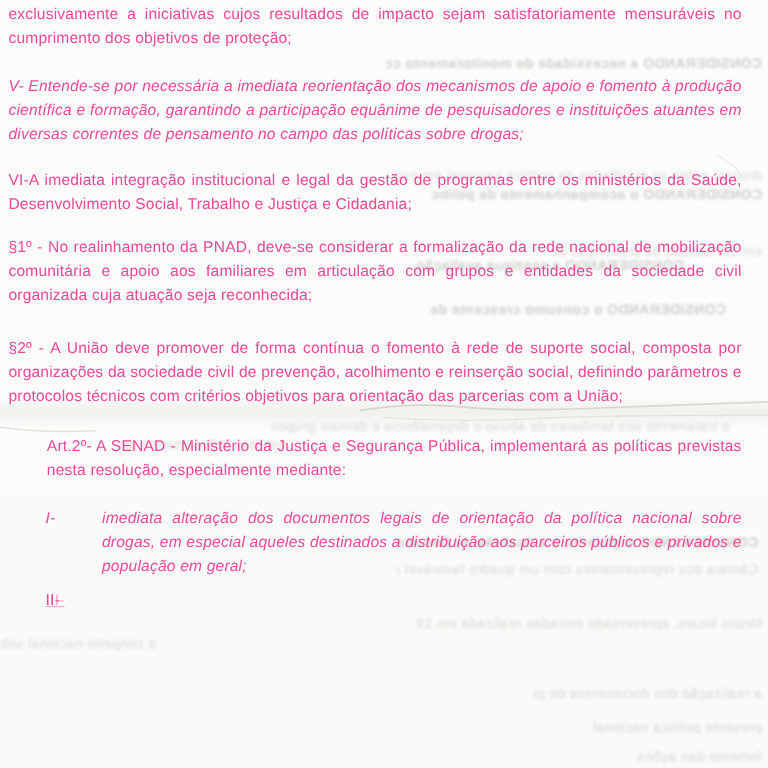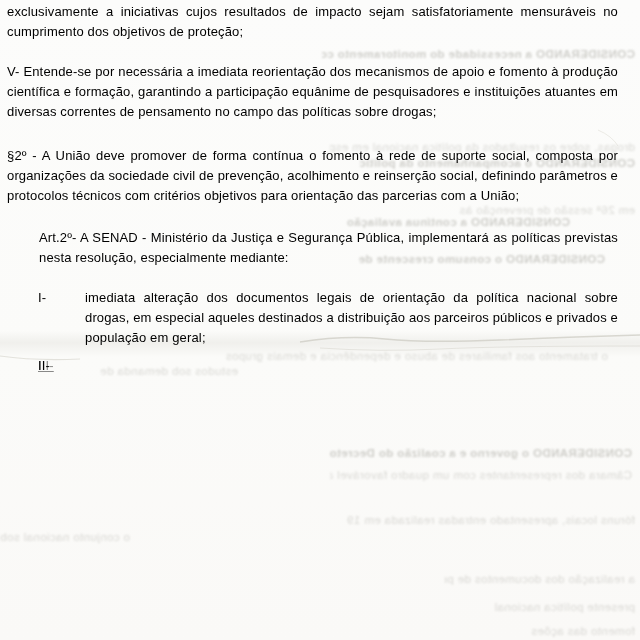--- a/index.html
+++ b/index.html
@@ -4,25 +4,25 @@
 <style>
   html, body { margin:0; padding:0; }
   body {
     width:640px; height:640px; overflow:hidden; position:relative;
     background:linear-gradient(180deg, #fcfcfb 0%, #fbfbf9 55%, #faf9f7 100%);
     font-family:"Liberation Sans", sans-serif;
   }
   .page {
     position:absolute; inset:0; box-sizing:border-box;
     padding:2px 22px 0 7px;
-    color:#000000; font-size:13px; line-height:20px; letter-spacing:0.15px;
+    color:#ec4899; font-size:13px; line-height:20px; letter-spacing:0.15px;
     z-index:2;
   }
   .para { text-align:justify; margin:0; }
-  .mt20 { margin-top:20px; } .mt18 { margin-top:18px; }
+  .mt20 { margin-top:20px;font-style:italic; } .mt18 { margin-top:18px; }
   .mt24 { margin-top:24px; } .mt16 { margin-top:16px; }
   .mt22 { margin-top:22px;margin-left:32px; } .mt8  { margin-top:8px; }
   .mt2  { margin-top:2px; }
   .list-item { position:relative; padding-left:78px; text-align:justify; }
   .list-item .label { position:absolute; left:31px; top:0; }
   .faint-label { opacity:0.45;text-decoration:underline; }
   
   .bleed {
     position:absolute; z-index:1; white-space:nowrap; overflow:hidden;
     transform:scaleX(-1); filter:blur(1.2px);
@@ -63,22 +63,24 @@
 <div class="bleed light" style="top:572px; left:445px; width:190px;">a realização dos documentos de prevenção nacional sobre</div>
 <div class="bleed light" style="top:600px; left:470px; width:165px;">presente política nacional</div>
 <div class="bleed light" style="top:624px; left:490px; width:145px;">fomento das ações</div>
 
 <div class="page">
 
   <p class="para">exclusivamente a iniciativas cujos resultados de impacto sejam satisfatoriamente mensuráveis no cumprimento dos objetivos de proteção;</p>
 
   <p class="para mt20">V- Entende-se por necessária a imediata reorientação dos mecanismos de apoio e fomento à produção científica e formação, garantindo a participação equânime de pesquisadores e instituições atuantes em diversas correntes de pensamento no campo das políticas sobre drogas;</p>
 
+  <p class="para mt18">VI-A imediata integração institucional e legal da gestão de programas entre os ministérios da Saúde, Desenvolvimento Social, Trabalho e Justiça e Cidadania;</p>
 
 
+  <p class="para mt16">§1º - No realinhamento da PNAD, deve-se considerar a formalização da rede nacional de mobilização comunitária e apoio aos familiares em articulação com grupos e entidades da sociedade civil organizada cuja atuação seja reconhecida;</p>
 
   <p class="para mt24">§2º - A União deve promover de forma contínua o fomento à rede de suporte social, composta por organizações da sociedade civil de prevenção, acolhimento e reinserção social, definindo parâmetros e protocolos técnicos com critérios objetivos para orientação das parcerias com a União;</p>
 
   <p class="para mt22">Art.2º- A SENAD - Ministério da Justiça e Segurança Pública, implementará as políticas previstas nesta resolução, especialmente mediante:</p>
 
   <div class="list-item mt20">
     <span class="label">I-</span>
     <span>imediata alteração dos documentos legais de orientação da política nacional sobre drogas, em especial aqueles destinados a distribuição aos parceiros públicos e privados e população em geral;</span>
   </div>
 

